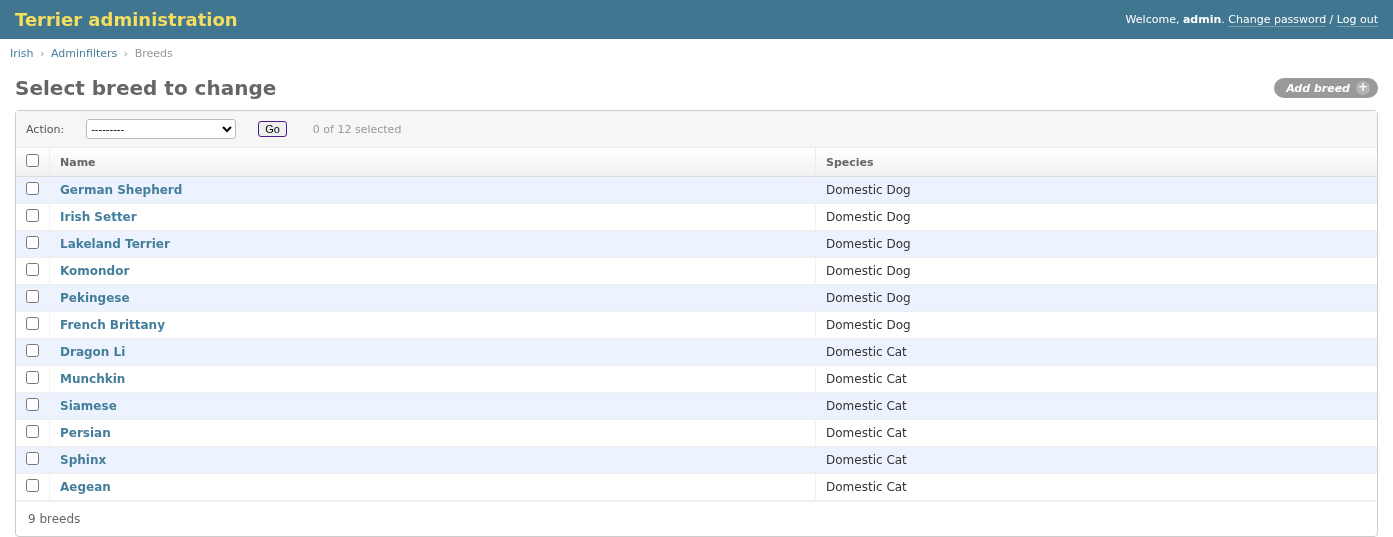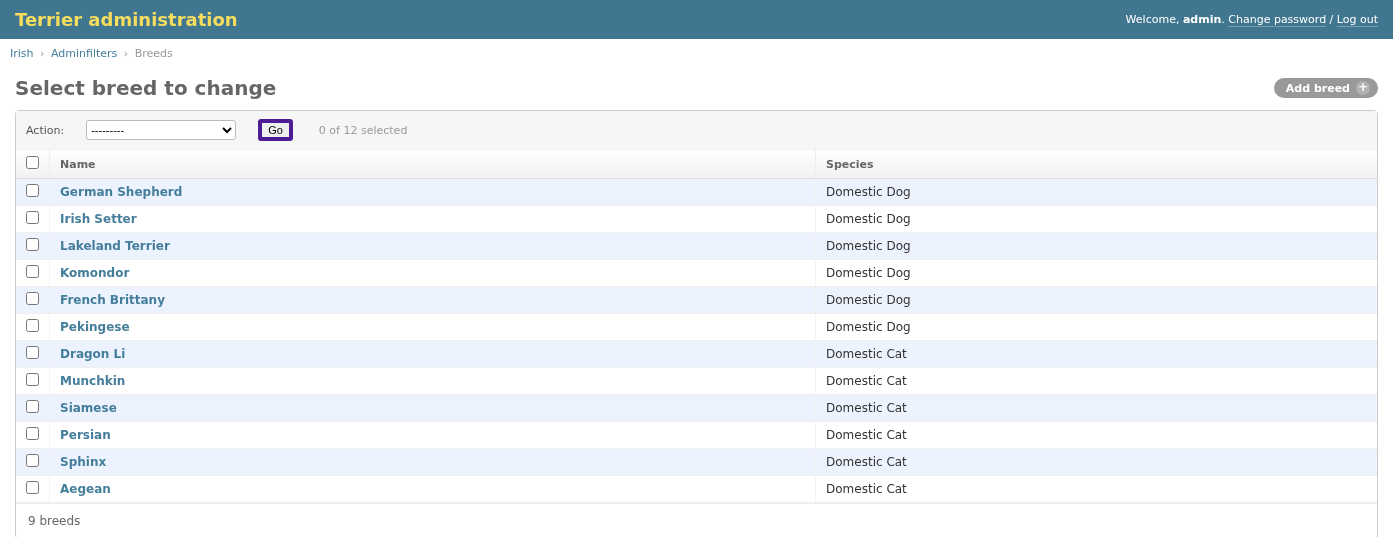--- a/index.html
+++ b/index.html
@@ -49,21 +49,21 @@
     display: flex;
     justify-content: space-between;
     align-items: center;
     margin: 8px 0 10px 0;
   }
   h1 {
     font-size: 20px;
     font-weight: bold;
     color: #666;
   }
-  .object-tools { margin:0;}
+  .object-tools { margin:0;font-style:italic;}
   .addlink {
     display: inline-flex;
     align-items: center;
     background: #999;
     color: #fff;
     font-size: 11px;
     font-weight: bold;
     padding: 3px 8px 3px 12px;
     border-radius: 15px;
     text-decoration: none;
@@ -101,21 +101,21 @@
     min-width: 150px;
     background: #fff;
     border: 1px solid #bbb;
     border-radius: 3px;
     height: 20px;
     -webkit-appearance: menulist;
   }
   .actions button {
     font-size: 11px;
     padding: 1px 6px;
-    border: 4px solid #4c1d95;
+    border: 1px solid #4c1d95;
     border-radius: 3px;
     background: #efefef;
     cursor: pointer;
   }
   .action-counter { color: #999; margin-left: 4px;}
   
   table#result_list {
     width: 100%;
     border-collapse: collapse;
   }
@@ -218,26 +218,26 @@
             <th><a href="#">Lakeland Terrier</a></th>
             <td>Domestic Dog</td>
           </tr>
           <tr>
             <td class="col-checkbox"><input type="checkbox" style=""></td>
             <th><a href="#">Komondor</a></th>
             <td>Domestic Dog</td>
           </tr>
           <tr>
             <td class="col-checkbox"><input type="checkbox" style=""></td>
+            <th><a href="#">Pekingese</a></th>
+            <td>Domestic Dog</td>
+          </tr>
+          <tr>
+            <td class="col-checkbox"><input type="checkbox" style=""></td>
             <th><a href="#">French Brittany</a></th>
-            <td>Domestic Dog</td>
-          </tr>
-          <tr>
-            <td class="col-checkbox"><input type="checkbox" style=""></td>
-            <th><a href="#">Pekingese</a></th>
             <td>Domestic Dog</td>
           </tr>
           <tr>
             <td class="col-checkbox"><input type="checkbox" style=""></td>
             <th><a href="#">Dragon Li</a></th>
             <td>Domestic Cat</td>
           </tr>
           <tr>
             <td class="col-checkbox"><input type="checkbox" style=""></td>
             <th><a href="#">Munchkin</a></th>

